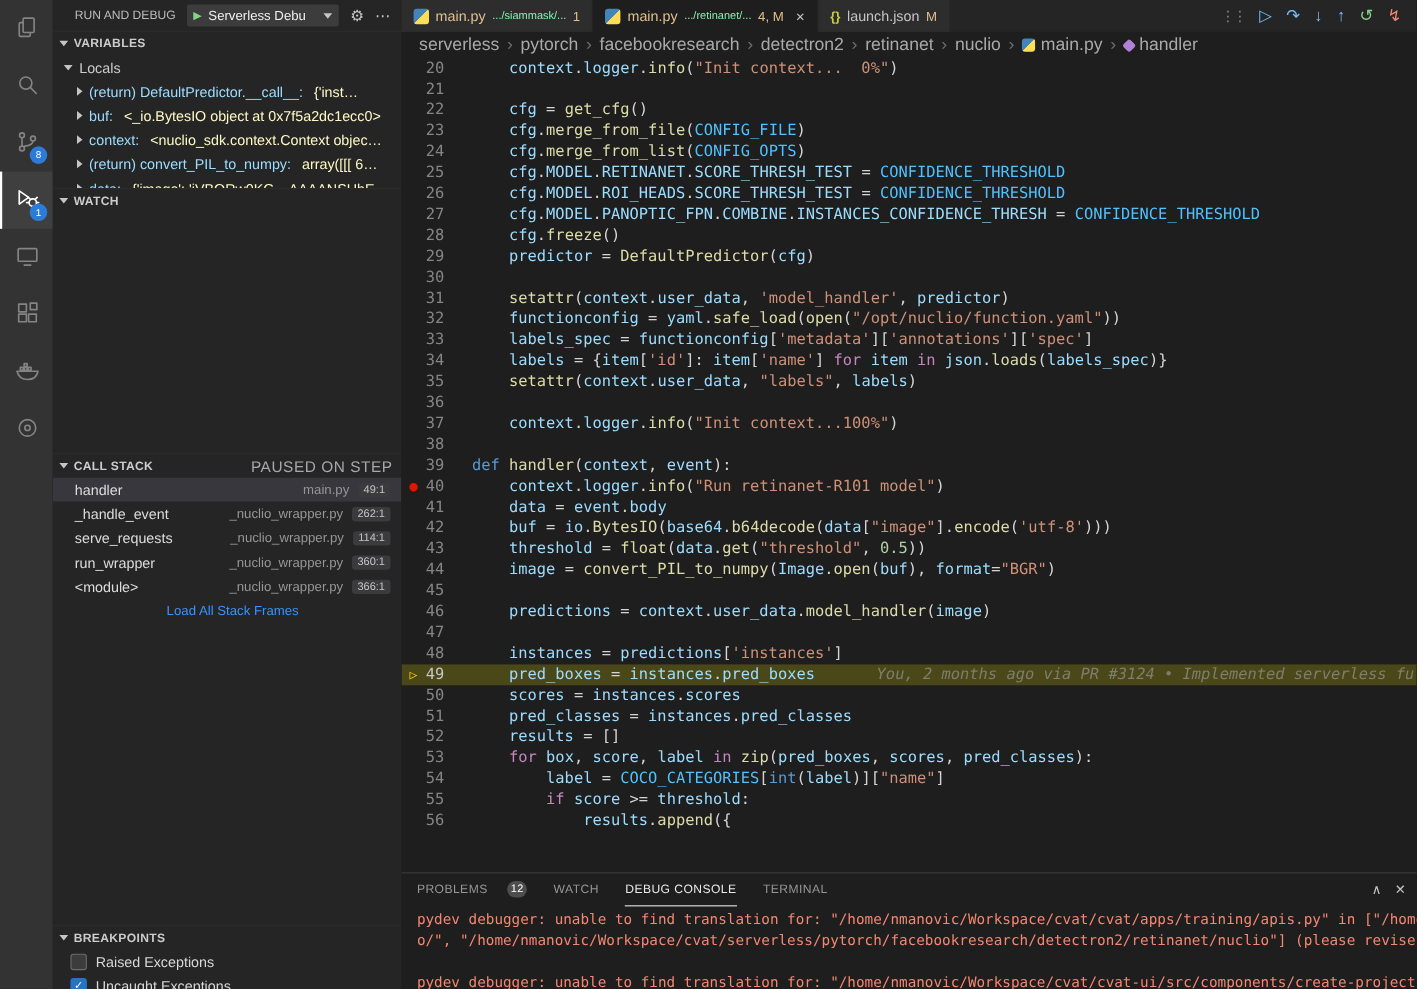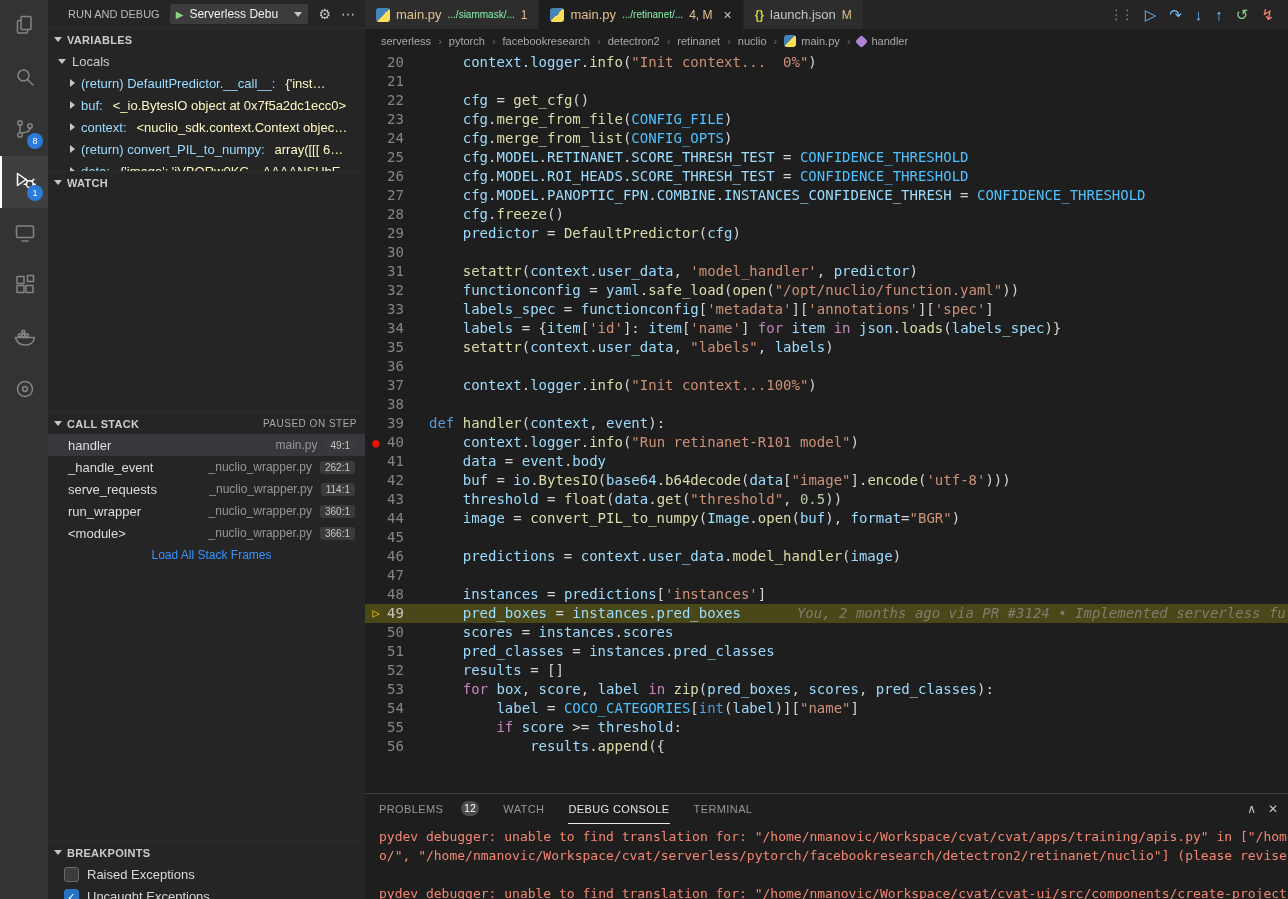--- a/index.html
+++ b/index.html
@@ -28,21 +28,21 @@
                    align-items:center; padding:0 6px; gap:6px; font-size:12px; color:#f0f0f0; cursor:pointer; }
   .launch-select .lbl { flex:1; overflow:hidden; white-space:nowrap; }
   .play-glyph { color:#89d185; font-size:10px; }
   .chev-down { width:0; height:0; border-left:4px solid transparent; border-right:4px solid transparent; border-top:5px solid #c5c5c5; }
   .sb-ico { color:#c5c5c5; font-size:14px; cursor:pointer; }
 
   .sect-h { height:22px; flex:none; display:flex; align-items:center; font-size:11px; font-weight:700;
             color:#cccccc; padding:0 8px 0 6px; gap:5px; border-top:1px solid #2d2d2e; letter-spacing:.3px; }
   .tri-exp { width:0; height:0; border-left:4px solid transparent; border-right:4px solid transparent; border-top:5px solid #c5c5c5; flex:none; }
   .tri-col { width:0; height:0; border-top:4px solid transparent; border-bottom:4px solid transparent; border-left:5px solid #c5c5c5; flex:none; }
-  .paused { margin-left:auto; font-weight:400; font-size:10px; letter-spacing:.5px; color:#a8a8a8; }
+  .paused { margin-left:auto; font-weight:400; font-size:14px; letter-spacing:.5px; color:#a8a8a8; }
 
   .vars-body { height:121px; flex:none; overflow:hidden; }
   .row22 { height:22px; display:flex; align-items:center; cursor:pointer; }
   .scope-row { padding-left:10px; gap:6px; color:#cccccc; }
   .var-row { padding-left:22px; gap:6px; white-space:nowrap; overflow:hidden; }
   .var-name { color:#9cdcfe;text-align:right; }
   .var-val { color:#fef9c3; margin-left:4px; }
 
   .watch-body { height:219px; flex:none; }
   .cs-body { height:407px; flex:none; overflow:hidden; }
@@ -75,21 +75,21 @@
              background:linear-gradient(135deg,#4584b6 50%,#ffde57 50%); }
   .json-icon { color:#cbcb41; font-size:12px; font-weight:700; }
 
   .dbg-toolbar { position:absolute; right:8px; top:2px; height:25px; display:flex; align-items:center; gap:13px; padding:0 6px; }
   .dbg-btn { font-size:15px; line-height:1; cursor:pointer; color:#75beff; }
   .dbg-btn.grip { color:#8a8a8a; letter-spacing:-2px; font-size:13px; cursor:grab; }
   .dbg-btn.green { color:#89d185; }
   .dbg-btn.red { color:#f48771; }
 
   .breadcrumbs { height:24px; flex:none; display:flex; align-items:center; padding:0 16px; gap:7px;
-                 font-size:11px; color:#a9a9a9; background:#1e1e1e; white-space:nowrap; overflow:hidden; }
+                 font-size:16px; color:#a9a9a9; background:#1e1e1e; white-space:nowrap; overflow:hidden; }
   .bc-item { display:flex; align-items:center; gap:5px; cursor:pointer; }
   .bc-sep { color:#6e6e6e; }
   .py-icon.small { width:12px; height:12px; }
   .sym-method { width:9px; height:9px; background:#b180d7; border-radius:2px; transform:rotate(45deg); flex:none; }
 
   
   .editor { flex:1; overflow:hidden; background:#1e1e1e;
             font-family:"DejaVu Sans Mono", monospace; font-size:14px; line-height:19px; }
   .code-line { display:flex; height:19px; white-space:pre; overflow:hidden; cursor:text; }
   .code-line.current { background:#4a4819; }

